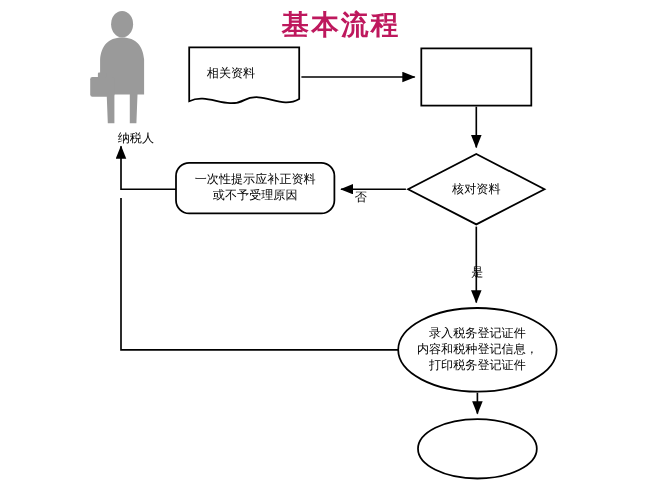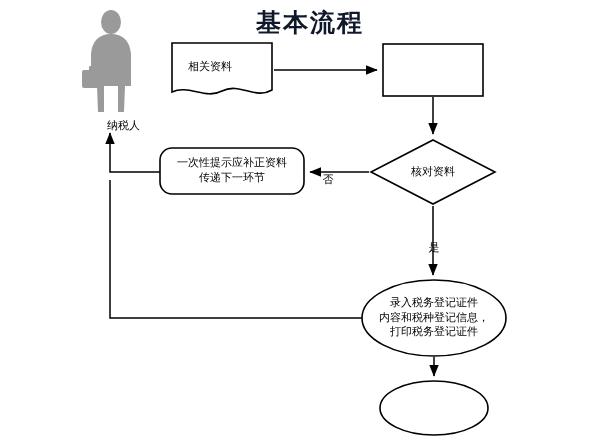--- a/index.html
+++ b/index.html
@@ -41,21 +41,21 @@
   .title {
     position: absolute;
     left: 220px;
     top: 6px;
     width: 180px;
     text-align: center;
     font-family: "DejaVu Sans", "Liberation Sans", sans-serif;
     font-size: 25px;
     font-weight: bold;
     letter-spacing: 2px;
-    color: #0f172a;
+    color: #be185d;
   }
   .edge-label {
     position: absolute;
     font-size: 11px;
     color: #000;
     text-align: center;
   }
   .person-label {
     position: absolute;
     left: 70px;
@@ -113,21 +113,21 @@
   <div class="title">基本流程</div>
 
   <div class="person-label">纳税人</div>
 
   <div class="node-text" style="left:172px; top:48px; width:76px; height:38px;">相关资料</div>
 
 
   <div class="node-text" style="left:383px; top:152px; width:100px; height:40px;">核对资料</div>
 
   <div class="node-text" style="left:160px; top:148px; width:144px; height:46px;">一次性提示应补正资料
-传递下一环节</div>
+或不予受理原因</div>
 
   <div class="node-text" style="left:368px; top:288px; width:132px; height:60px;">录入税务登记证件
 内容和税种登记信息，
 打印税务登记证件</div>
 
 
   <div class="edge-label" style="left:316px; top:172px; width:24px;">否</div>
 
   <div class="edge-label" style="left:422px; top:240px; width:24px;">是</div>
 

